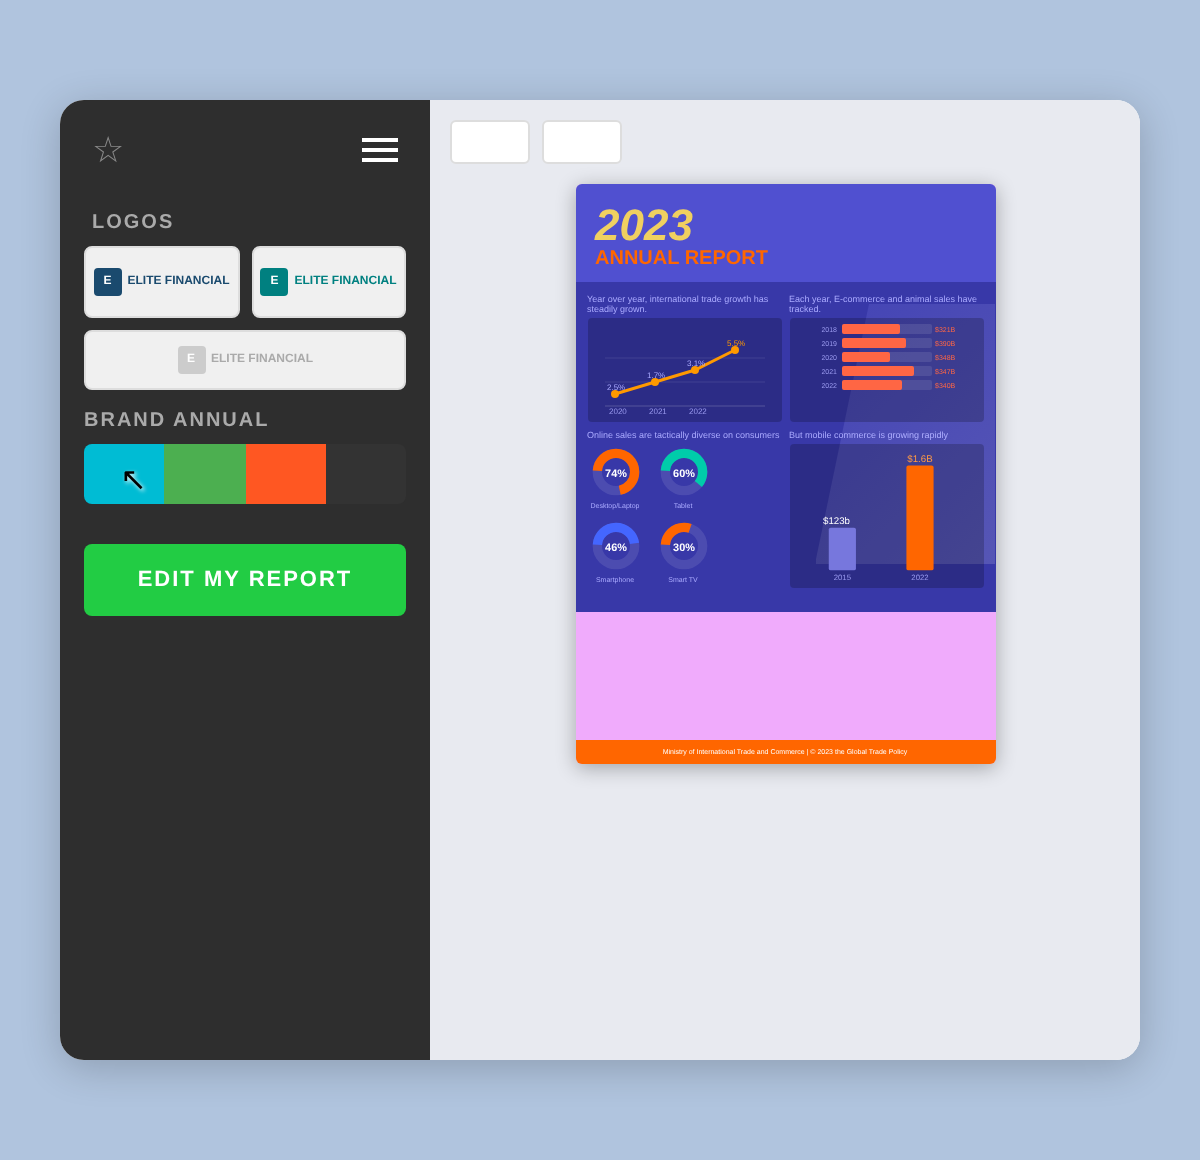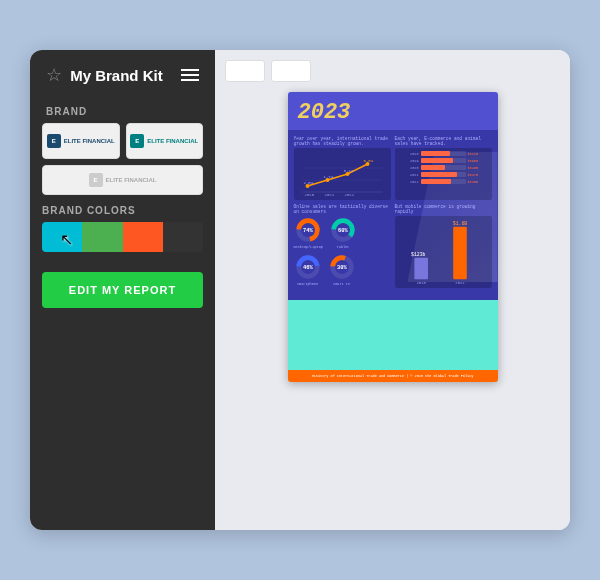--- a/index.html
+++ b/index.html
@@ -169,26 +169,25 @@
     }
     .document-wrapper {
       flex: 1;
       display: flex;
       align-items: flex-start;
       justify-content: center;
     }
     .document {
       width: 210px;
       height: 290px;
-      background: #5eead4;
+      background: #f0abfc;
       border-radius: 3px;
       overflow: hidden;
       box-shadow: 0 2px 10px rgba(0,0,0,0.3);
       position: relative;
-      font-family: Liberation Mono, monospace;
     }
     
     .doc-header {
       background: #5050d0;
       padding: 10px 10px 6px;
     }
     .doc-year {
       color: #f0d060;
       font-size: 22px;
       font-weight: bold;
@@ -331,49 +330,48 @@
   </style>
 </head>
 <body>
 
 <div class="main-container">
 
   <div class="sidebar">
     <div class="sidebar-header">
       <div class="sidebar-brand">
         <span class="star-icon">☆</span>
-        <span class="sidebar-title">My Brand Kit</span>
       </div>
       <div class="hamburger">
         <span></span>
           <span></span>
           <span></span>
       </div>
     </div>
 
-    <div class="sidebar-section-label">BRAND</div>
+    <div class="sidebar-section-label">LOGOS</div>
     <div class="logos-grid">
       <div class="logo-box">
         <div class="logo-icon">E</div>
         <span style="font-size:6px">ELITE FINANCIAL</span>
       </div>
       <div class="logo-box teal">
         <div class="logo-icon">E</div>
         <span style="font-size:6px;color:#008080">ELITE FINANCIAL</span>
       </div>
     </div>
     <div class="logo-single-row">
       <div class="logo-box gray-text" style="width:100%;height:30px;">
         <div class="logo-icon">E</div>
         <span style="font-size:6px">ELITE FINANCIAL</span>
       </div>
     </div>
 
     <div class="brand-colors-section">
-      <div class="sidebar-section-label" style="padding:0 0 6px;">BRAND COLORS</div>
+      <div class="sidebar-section-label" style="padding:0 0 6px;">BRAND ANNUAL</div>
       <div class="color-swatches">
         <div class="swatch" style="background:#00bcd4;"></div>
         <div class="swatch" style="background:#4caf50;"></div>
         <div class="swatch" style="background:#ff5722;"></div>
         <div class="swatch" style="background:#333333;"></div>
         <div class="cursor-overlay">↖</div>
       </div>
     </div>
 
     <button class="edit-btn">EDIT MY REPORT</button>
@@ -385,20 +383,21 @@
       <div class="toolbar-btn"></div>
     </div>
 
     <div class="document-wrapper">
       <div class="document">
 
         <div class="doc-bg-image"></div>
 
         <div class="doc-header">
           <div class="doc-year">2023</div>
+          <div class="doc-title-orange">ANNUAL REPORT</div>
         </div>
 
         <div class="doc-body">
           <div class="doc-row">
 
             <div class="doc-col">
               <div class="doc-sub-label">Year over year, international trade growth has steadily grown.</div>
               <div class="mini-line-chart">
                 <svg class="line-chart-svg" viewBox="0 0 80 44">
 

